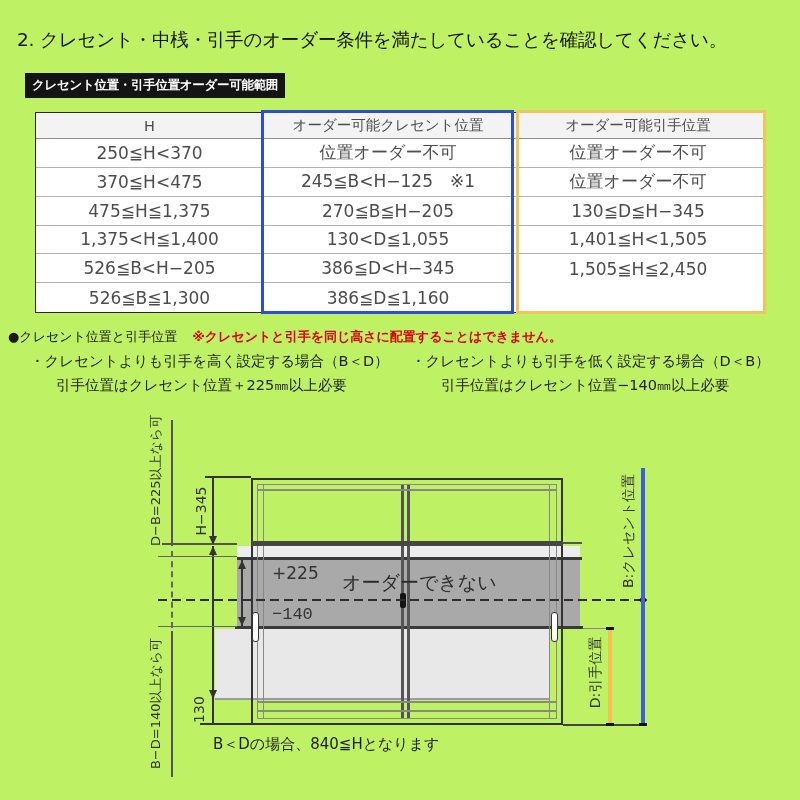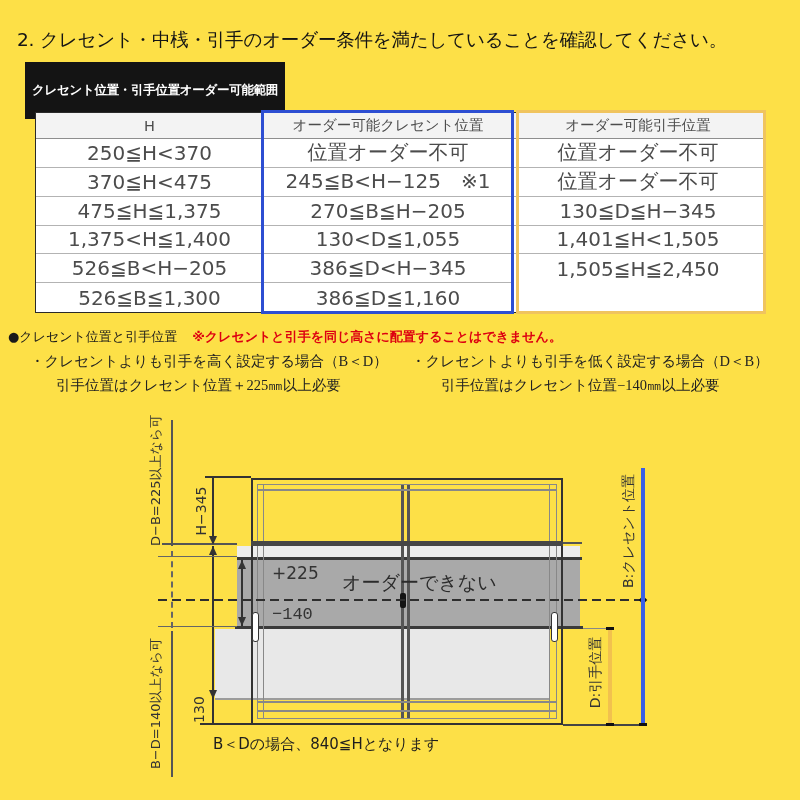--- a/index.html
+++ b/index.html
@@ -1,38 +1,38 @@
 <!DOCTYPE html>
 <html><head>
 <meta charset="utf-8">
 <style>
   html,body{margin:0;padding:0;background:#fff;}
-  #page{position:relative;width:800px;height:800px;background:#fde047;overflow:hidden;
+  #page{position:relative;width:800px;height:800px;background:#bef264;overflow:hidden;
         font-family:"DejaVu Sans","Liberation Sans",sans-serif;color:#222;}
   .abs{position:absolute;}
   
   #heading{left:17px;top:27px;font-size:18.5px;color:#141414;letter-spacing:-0.2px;white-space:nowrap;}
-  #badge{left:25px;top:62px;background:#141414;color:#fff;font-size:12.5px;font-weight:bold;
-         padding:20px 7px;letter-spacing:-0.3px;white-space:nowrap;}
+  #badge{left:25px;top:73px;background:#141414;color:#fff;font-size:12.5px;font-weight:bold;
+         padding:4px 7px;letter-spacing:-0.3px;white-space:nowrap;}
   
   #tblwrap{left:35px;top:112px;width:730px;height:201px;border:1.5px solid #2a2a2a;box-sizing:border-box;background:#fff;}
   #tbl{display:grid;width:100%;height:100%;grid-template-columns:227px 250px 250px;
        grid-template-rows:26px repeat(6,1fr);}
   .th,.td{display:flex;align-items:center;justify-content:center;border-bottom:1px solid #b3b3b3;
           color:#4c4c4c;white-space:nowrap;}
   .th{background:#f3f3f3;font-size:14.5px;border-bottom:1px solid #8e8e8e;}
-  .td{font-size:20px;}
+  .td{font-size:17px;}
   .lastrow{border-bottom:none;}
   #bluebox{left:261px;top:110px;width:253px;height:204px;border:3px solid #2d4ed2;box-sizing:border-box;}
   #yellowbox{left:516px;top:110px;width:250px;height:204px;border:3px solid #f0c45e;box-sizing:border-box;}
   
   .note{white-space:nowrap;color:#1a1a1a;}
   #note1{left:8px;top:328px;font-size:13px;}
   #note1 .warn{color:#dd0011;font-weight:bold;font-size:13px;margin-left:15px;}
-  .case{font-size:14.5px;color:#222;font-family:Liberation Serif, serif;}
+  .case{font-size:14.5px;color:#222;}
   
   .hl,.vl,.zone{position:absolute;}
   .vt{position:absolute;transform-origin:0 0;transform:rotate(-90deg) translateX(-100%);
       white-space:nowrap;text-align:center;line-height:1.25;color:#333;}
   .tri{position:absolute;width:0;height:0;border-left:4.5px solid transparent;border-right:4.5px solid transparent;}
   .tri.up{border-bottom:9px solid #333;}
   .tri.dn{border-top:9px solid #333;}
   .dashline{background:repeating-linear-gradient(90deg,#2e2e2e 0,#2e2e2e 9px,transparent 9px,transparent 14px);}
   .slot{position:absolute;width:7px;height:30px;background:#fff;border:1.5px solid #333;border-radius:3px;box-sizing:border-box;}
   .dtxt{position:absolute;white-space:nowrap;color:#333;}

